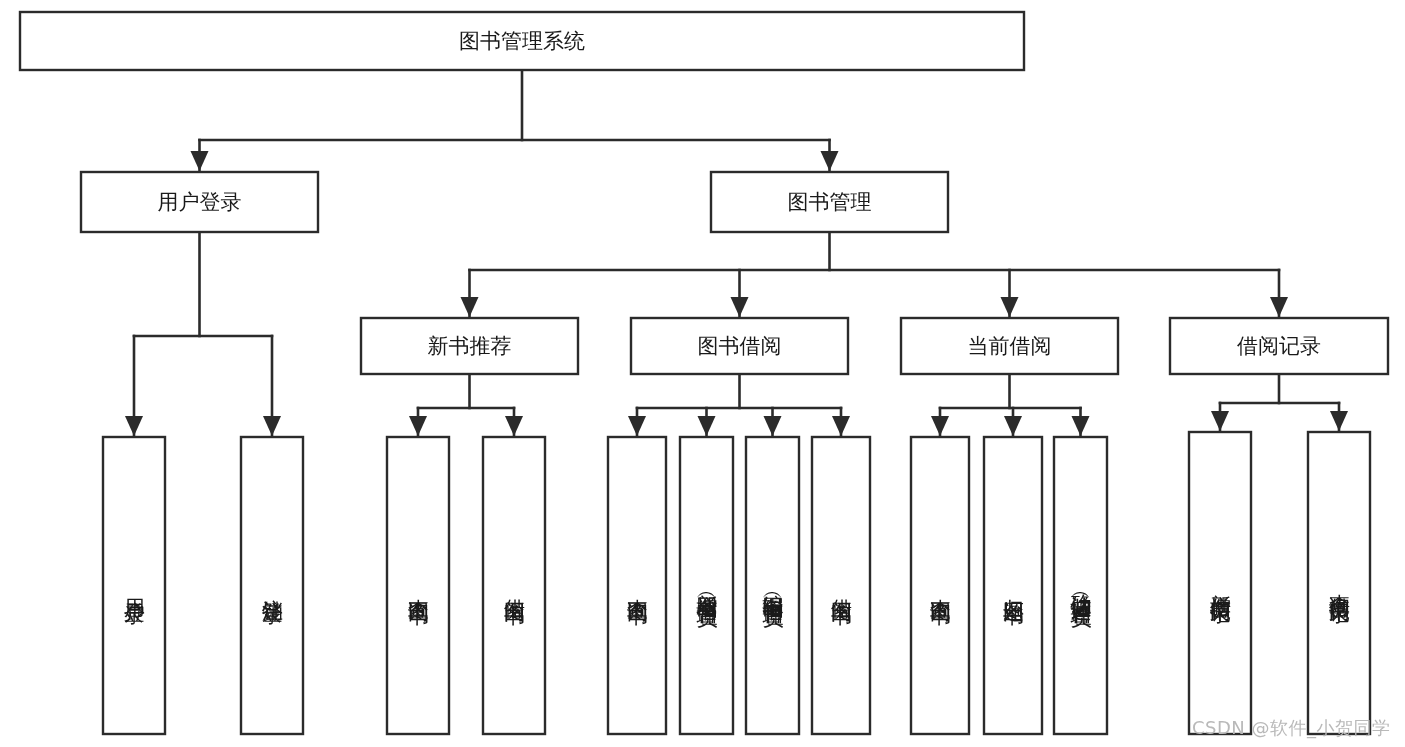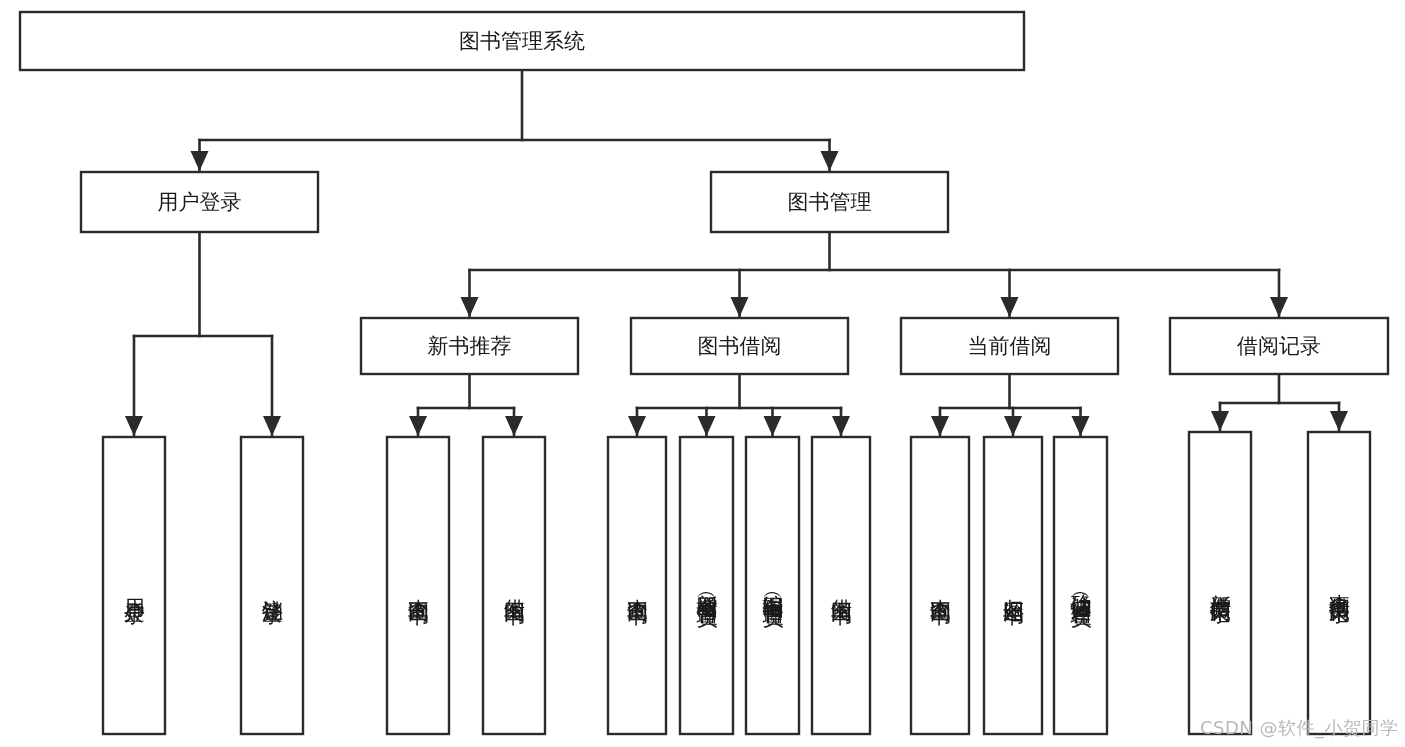--- a/index.html
+++ b/index.html
@@ -175,15 +175,15 @@
       <div class="leaf-label-wrap" style="left: 680px; top: 437px; width: 53px; height: 297px;">新增图书（管理员）</div>
       <div class="leaf-label-wrap" style="left: 746px; top: 437px; width: 53px; height: 297px;">编辑图书（管理员）</div>
       <div class="leaf-label-wrap" style="left: 812px; top: 437px; width: 58px; height: 297px;">借阅图书</div>
       <div class="leaf-label-wrap" style="left: 911px; top: 437px; width: 58px; height: 297px;">查询图书</div>
       <div class="leaf-label-wrap" style="left: 984px; top: 437px; width: 58px; height: 297px;">归还图书</div>
       <div class="leaf-label-wrap" style="left: 1054px; top: 437px; width: 53px; height: 297px;">确认归还（管理员）</div>
       <div class="leaf-label-wrap" style="left: 1189px; top: 432px; width: 62px; height: 302px;">新增借阅记录</div>
       <div class="leaf-label-wrap" style="left: 1308px; top: 432px; width: 62px; height: 302px;">查询借阅记录</div>
     </div>
 
-  <div class="watermark" style="left: 1192px; top: 716px; padding-left: 8px;">CSDN @软件_小贺同学</div>
+  <div class="watermark" style="left: 1192px; top: 716px;">CSDN @软件_小贺同学</div>
 
 </div>
 
 </body></html>

